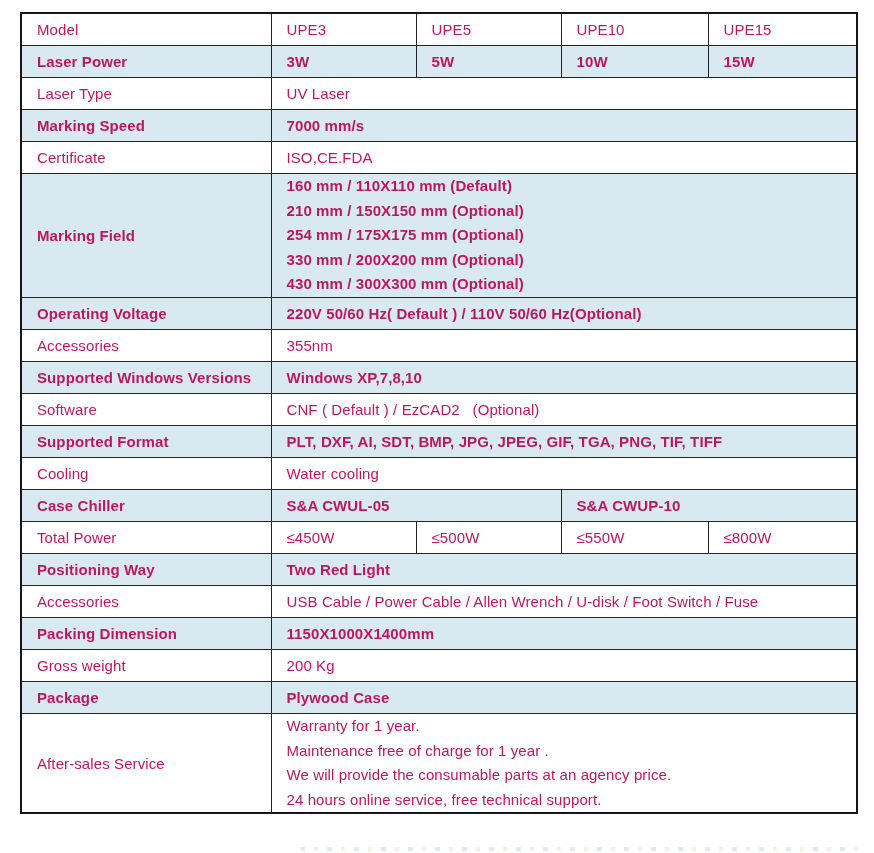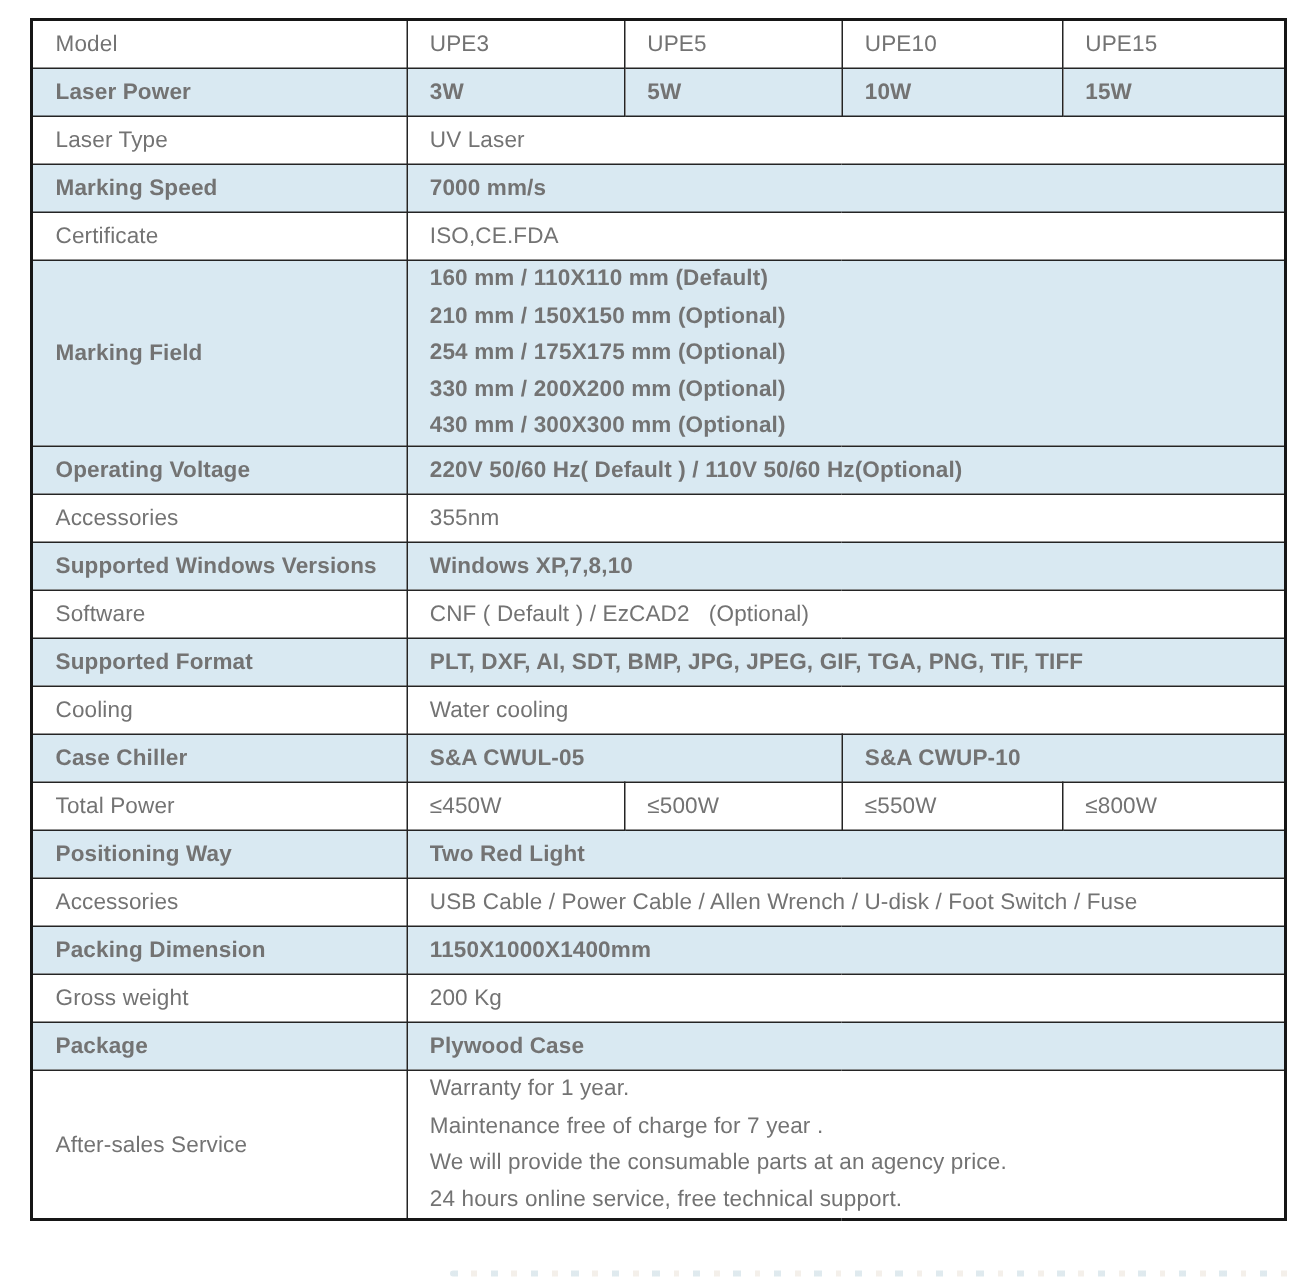--- a/index.html
+++ b/index.html
@@ -19,21 +19,21 @@
   }
   table.spec-table {
     border-collapse: collapse;
     table-layout: fixed;
     width: 836px;
     border: 2px solid #161616;
   }
   table.spec-table td {
     border: 1px solid #242424;
     font-size: 15px;
-    color: #737373;
+    color: #be185d;
     padding: 0 6px 0 15px;
     vertical-align: middle;
     height: 31px;
     letter-spacing: 0.1px;
     white-space: pre-wrap;
     overflow: hidden;
   }
   tr.shaded td {
     background: #d9e9f2;
     font-weight: bold;
@@ -156,19 +156,19 @@
         <tr>
           <td class="label-cell">Gross weight</td>
           <td class="value-cell" colspan="4">200 Kg</td>
         </tr>
         <tr class="shaded">
           <td class="label-cell">Package</td>
           <td class="value-cell" colspan="4">Plywood Case</td>
         </tr>
         <tr>
           <td class="label-cell">After-sales Service</td>
-          <td class="value-cell multiline" colspan="4"><div class="line">Warranty for 1 year.</div><div class="line">Maintenance free of charge for 7 year .</div><div class="line">We will provide the consumable parts at an agency price.</div><div class="line">24 hours online service, free technical support.</div></td>
+          <td class="value-cell multiline" colspan="4"><div class="line">Warranty for 1 year.</div><div class="line">Maintenance free of charge for 1 year .</div><div class="line">We will provide the consumable parts at an agency price.</div><div class="line">24 hours online service, free technical support.</div></td>
         </tr>
       </tbody>
   </table>
 </div>
 
 <div class="bottom-artifact"></div>
 
 </body></html>

